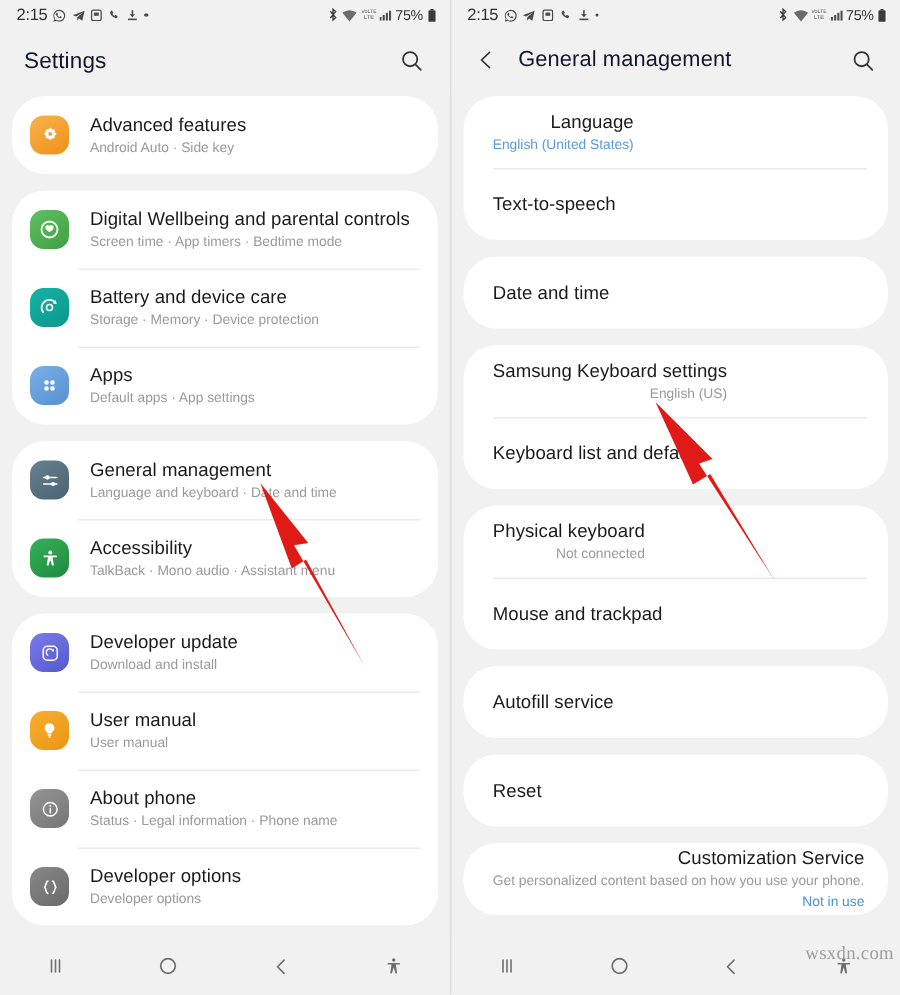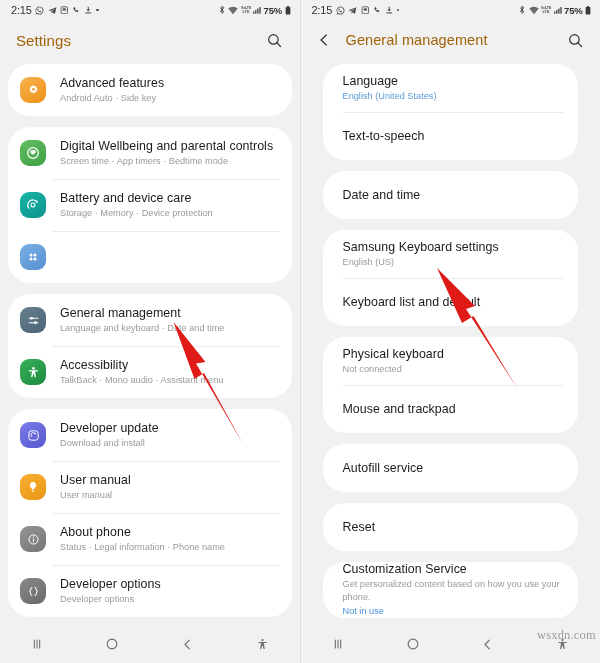--- a/index.html
+++ b/index.html
@@ -13,37 +13,37 @@
   .phone{width:300px;height:663px;background:#f1f1f1;position:relative;overflow:hidden;}
   .phone.right{border-left:1px solid #dcdcdc;}
 
   
   .statusbar{
     height:20px;display:flex;align-items:center;justify-content:space-between;
     padding:0 9px 0 11px;box-sizing:border-box;background:#f1f1f1;
     font-size:9.5px;color:#2b2b2b;
   }
   .sb-left{display:flex;align-items:center;gap:3.5px;}
-  .sb-right{display:flex;align-items:center;gap:2.5px;font-weight:bold;}
+  .sb-right{display:flex;align-items:center;gap:2.5px;}
   .sb-time{font-size:11px;letter-spacing:-0.2px;color:#303030;font-weight:400;}
   .sb-ico{display:inline-block;line-height:1;font-size:8.5px;color:#3a3a3a;}
   .sb-pct{font-size:9.5px;color:#303030;letter-spacing:-0.2px;}
   .sb-dot{width:2.5px;height:2.5px;border-radius:50%;background:#4a4a4a;display:inline-block;}
   .sb-svg{display:block;}
 
   
   .appbar{height:40px;display:flex;align-items:center;padding:0 14px 0 16px;box-sizing:border-box;background:#f1f1f1;}
-  .appbar .title{font-size:15px;color:#a16207;flex:1;letter-spacing:0.1px;}
+  .appbar .title{font-size:15px;color:#0f172a;flex:1;letter-spacing:0.1px;}
   .appbar.with-back{padding-left:12px;}
   .appbar .title.back-title{font-size:14.5px;margin-left:11px;}
   .icon-btn{width:22px;height:22px;display:flex;align-items:center;justify-content:center;flex:0 0 auto;}
 
   
   .scroll{height:calc(663px - 20px - 40px - 38px);overflow:hidden;padding:0 8px;box-sizing:border-box;}
-  .scroll.right-scroll{padding:0 22px;}
+  .scroll.right-scroll{padding:0 8px;text-align:right;}
   .card{background:#ffffff;border-radius:22px;overflow:hidden;margin-bottom:11px;}
   .card.first{margin-top:4px;}
   .row{display:flex;align-items:center;padding:0 12px;box-sizing:border-box;min-height:52px;position:relative;}
   .row + .row::before{
     content:"";position:absolute;left:44px;right:12px;top:0;height:1px;background:#ebebeb;
   }
   .row.noicon{padding-left:20px;min-height:48px;}
   .row.noicon + .row.noicon::before{left:20px;right:14px;}
   .ic{width:26px;height:26px;border-radius:9px;flex:0 0 auto;margin-right:14px;display:flex;align-items:center;justify-content:center;}
   .txt{display:flex;flex-direction:column;justify-content:center;min-width:0;}
@@ -195,20 +195,24 @@
         </div>
         <div class="row">
           <div class="ic" style="background:linear-gradient(145deg,#7bb0e4,#5690d2)">
             <svg width="14" height="14" viewBox="0 0 24 24">
                 <circle cx="8.6" cy="8.6" r="2.6" fill="#fff"></circle>
                 <circle cx="15.4" cy="8.6" r="2.6" fill="#fff"></circle>
                 <circle cx="8.6" cy="15.4" r="2.6" fill="#fff"></circle>
                 <circle cx="15.4" cy="15.4" r="2.6" fill="#fff"></circle>
               </svg>
           </div>
+          <div class="txt">
+            <span class="t1">Apps</span>
+            <span class="t2">Default apps  ·  App settings</span>
+          </div>
         </div>
       </div>
 
       <div class="card">
         <div class="row">
           <div class="ic" style="background:linear-gradient(145deg,#66808f,#4a6475)">
             <svg width="15" height="15" viewBox="0 0 24 24">
                 <g stroke="#fff" stroke-width="1.7" stroke-linecap="round">
                   <line x1="5" y1="8.5" x2="19" y2="8.5"></line>
                   <line x1="5" y1="15.5" x2="19" y2="15.5"></line>

